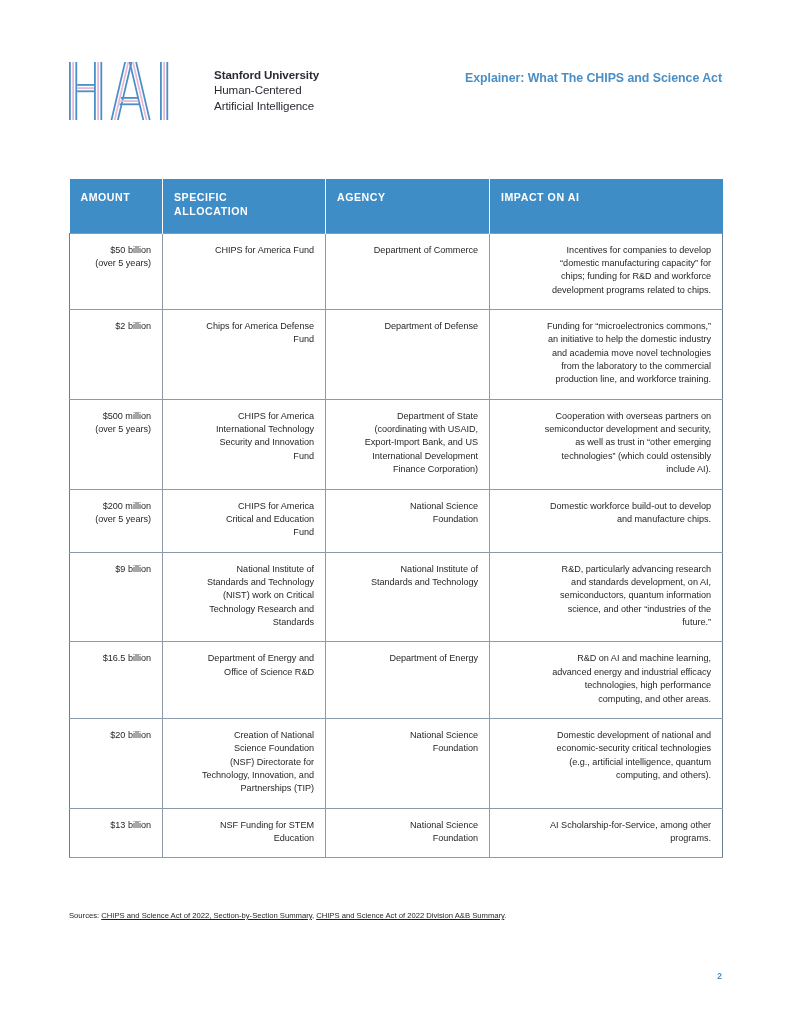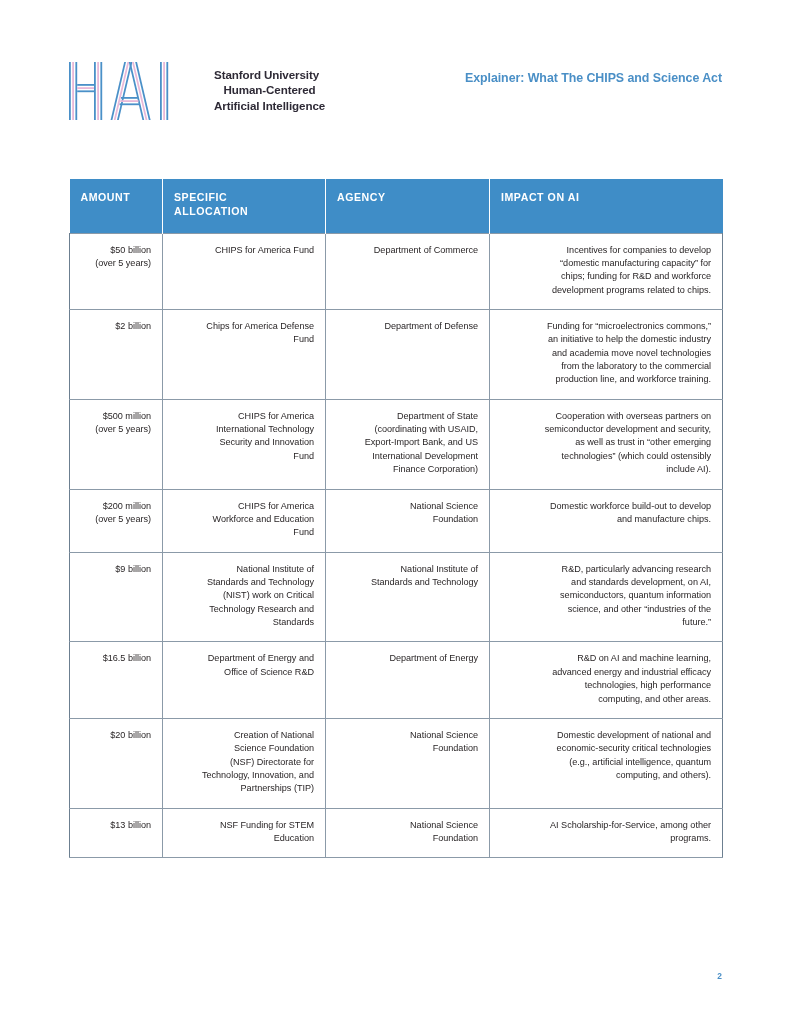--- a/index.html
+++ b/index.html
@@ -50,21 +50,21 @@
   }
 
   .brand-words {
     padding-top: 7px;
     line-height: 1.33;
     font-size: 11.6px;
     letter-spacing: -0.1px;
     color: #2e2a36;
   }
   .brand-words .l1 { font-weight: bold; }
-  .brand-words .l2, .brand-words .l3 { font-weight: bold; text-align: center; }
+  .brand-words .l2, .brand-words .l3 { font-weight: normal; }
 
   .doc-title {
     position: absolute;
     right: 69px;
     top: 12px;
     width: 300px;
     text-align: right;
     color: #4a8fc6;
     font-weight: bold;
     font-size: 12.4px;
@@ -295,21 +295,21 @@
               <span class="cell-line">include AI).</span>
             </td>
           </tr>
           <tr>
             <td>
               <span class="cell-line">$200 million</span>
               <span class="cell-line">(over 5 years)</span>
             </td>
             <td>
               <span class="cell-line">CHIPS for America</span>
-              <span class="cell-line">Workforce and Education</span>
+              <span class="cell-line">Critical and Education</span>
               <span class="cell-line">Fund</span>
             </td>
             <td>
               <span class="cell-line">National Science</span>
               <span class="cell-line">Foundation</span>
             </td>
             <td>
               <span class="cell-line">Domestic workforce build-out to develop</span>
               <span class="cell-line">and manufacture chips.</span>
             </td>
@@ -391,16 +391,19 @@
             </td>
             <td>
               <span class="cell-line">AI Scholarship-for-Service, among other</span>
               <span class="cell-line">programs.</span>
             </td>
           </tr>
         </tbody>
     </table>
   </div>
 
+  <div class="sources">
+    <span class="src-label">Sources: </span><a class="src-link" href="#">CHIPS and Science Act of 2022, Section-by-Section Summary</a><span>, </span><a class="src-link" href="#">CHIPS and Science Act of 2022 Division A&amp;B Summary</a><span>.</span>
+  </div>
 
   <div class="page-number">2</div>
 
 </div>
 
 </body></html>

